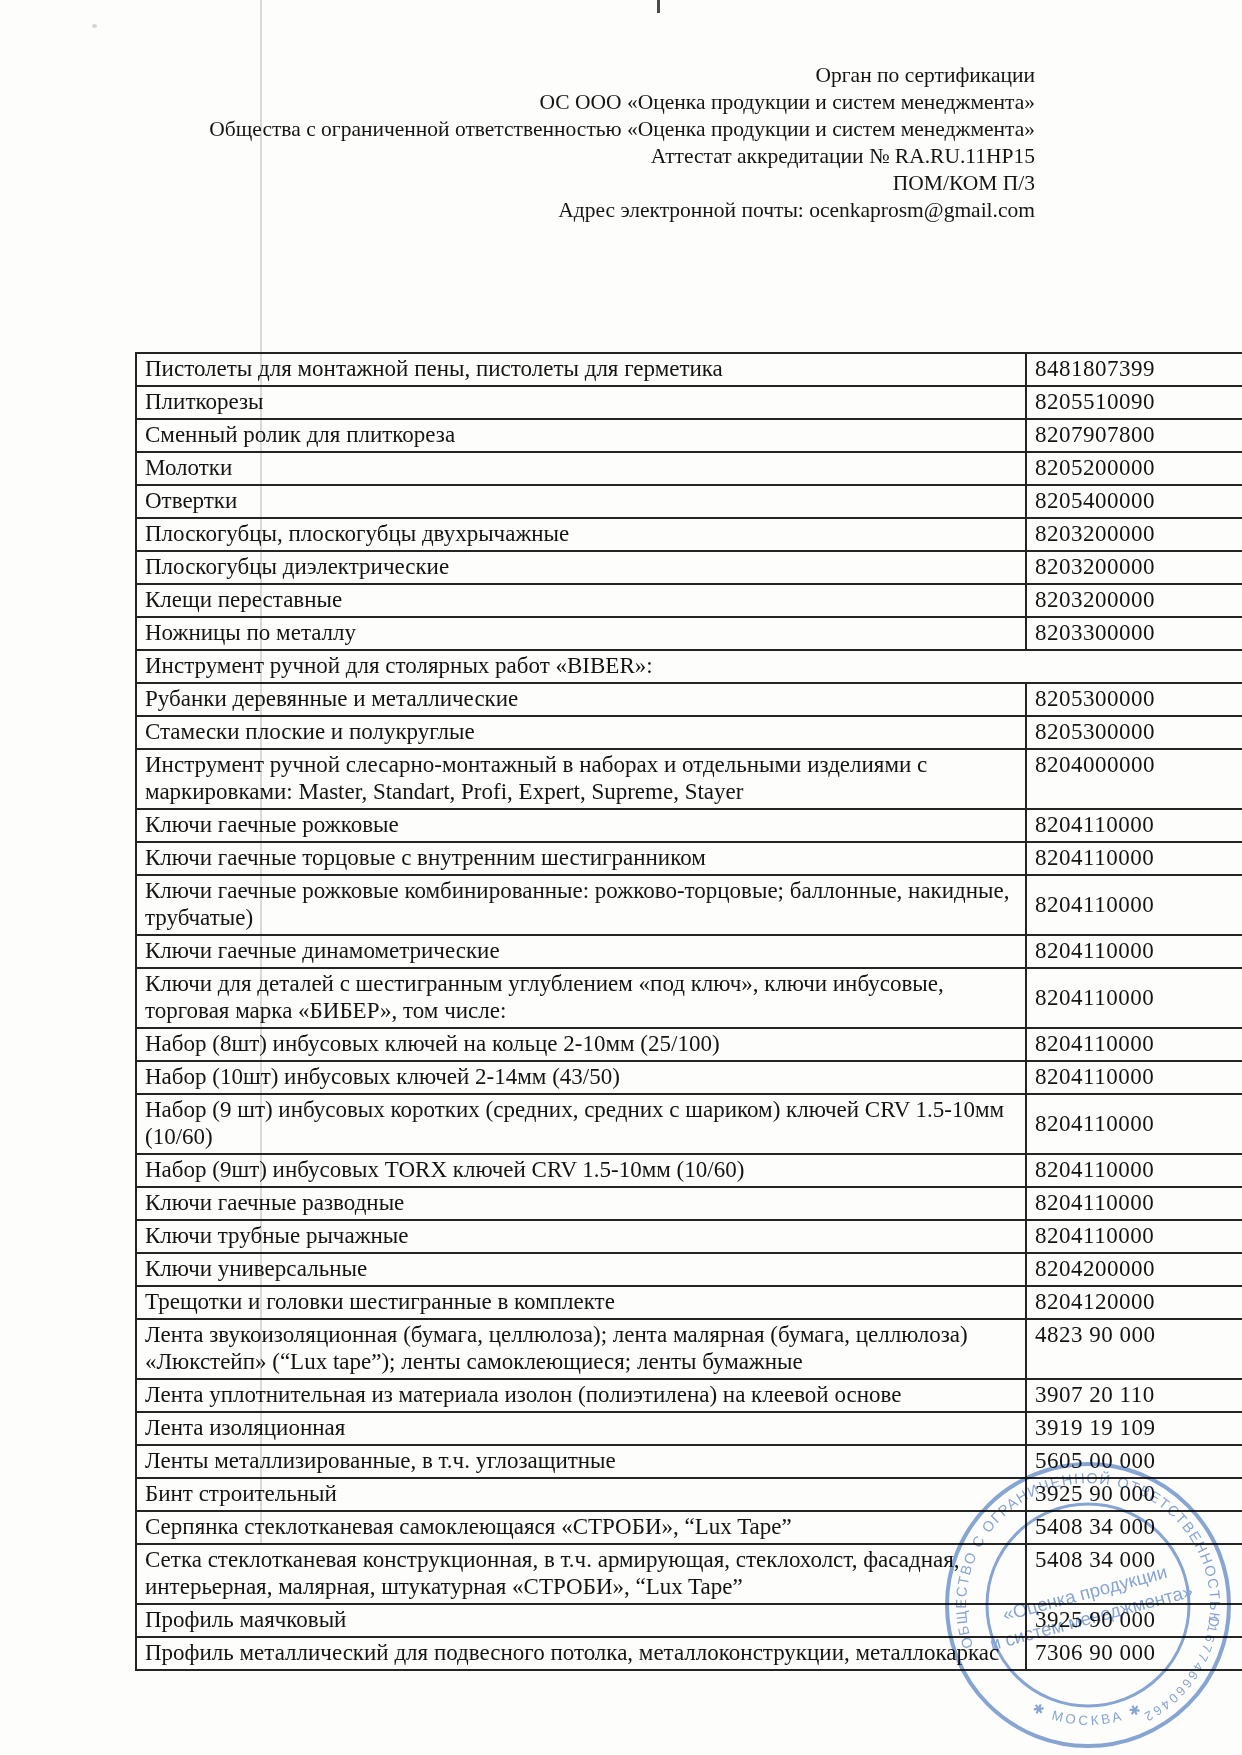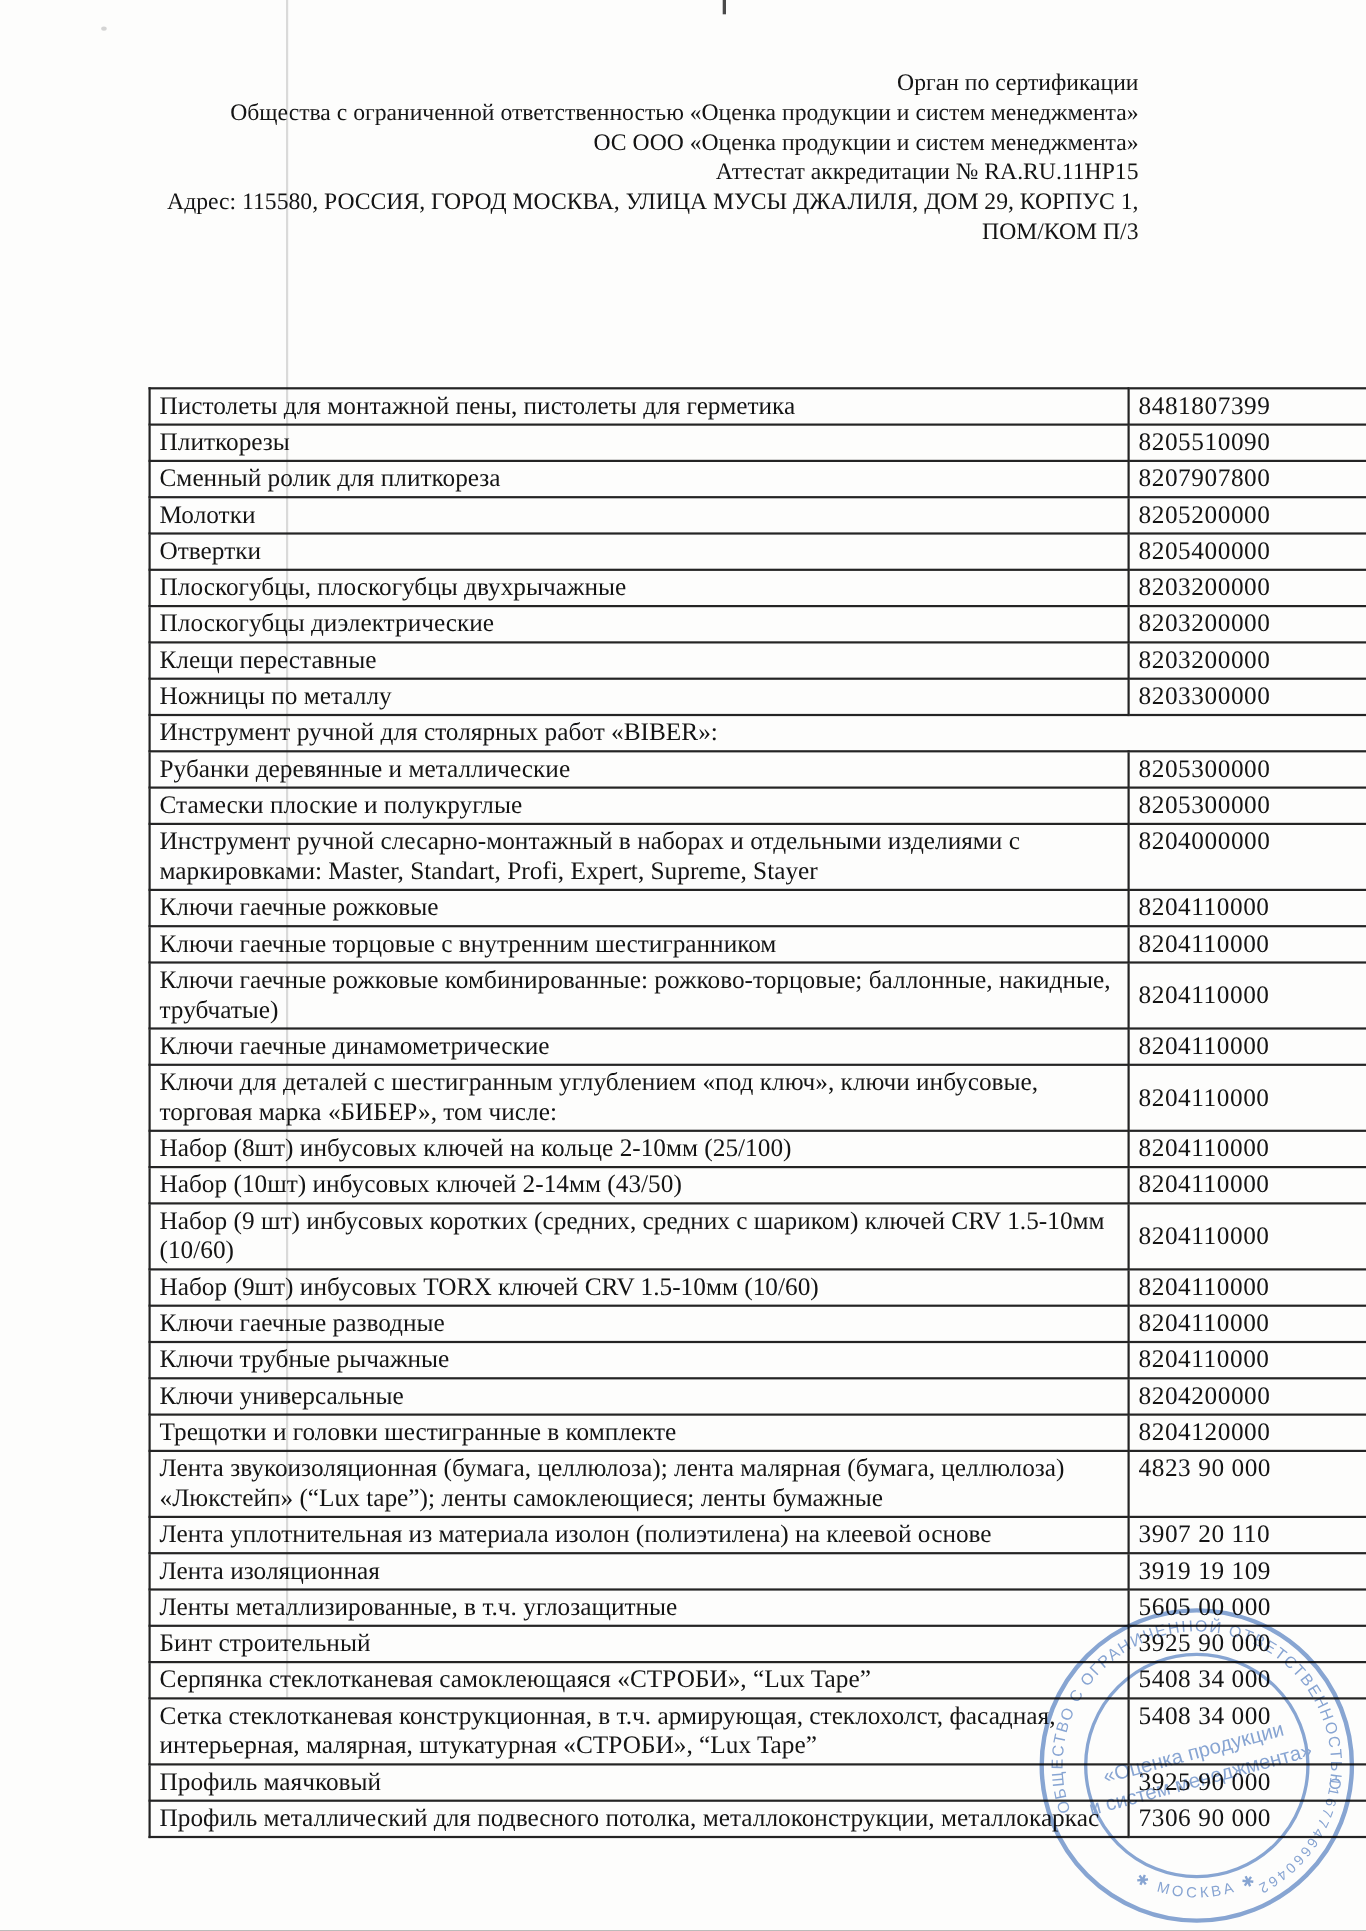--- a/index.html
+++ b/index.html
@@ -53,25 +53,25 @@
 <body>
 
 <div class="page">
 
   <div class="fold-line"></div>
   <div class="top-tick"></div>
   <div class="speck"></div>
 
   <div class="header-block">
       <div class="hline">Орган по сертификации</div>
+      <div class="hline">ОС ООО «Оценка продукции и систем менеджмента»</div>
       <div class="hline">Общества с ограниченной ответственностью «Оценка продукции и систем менеджмента»</div>
-      <div class="hline">ОС ООО «Оценка продукции и систем менеджмента»</div>
       <div class="hline">Аттестат аккредитации № RA.RU.11НР15</div>
-      <div class="hline">Адрес: 115580, РОССИЯ, ГОРОД МОСКВА, УЛИЦА МУСЫ ДЖАЛИЛЯ, ДОМ 29, КОРПУС 1,</div>
       <div class="hline">ПОМ/КОМ П/3</div>
+      <div class="hline">Адрес электронной почты: ocenkaprosm@gmail.com</div>
     </div>
 
   <div class="table-wrap">
     <table class="products">
       <tbody>
           <tr>
             <td class="desc">Пистолеты для монтажной пены, пистолеты для герметика</td>
             <td class="code">8481807399</td>
           </tr>
           <tr>

